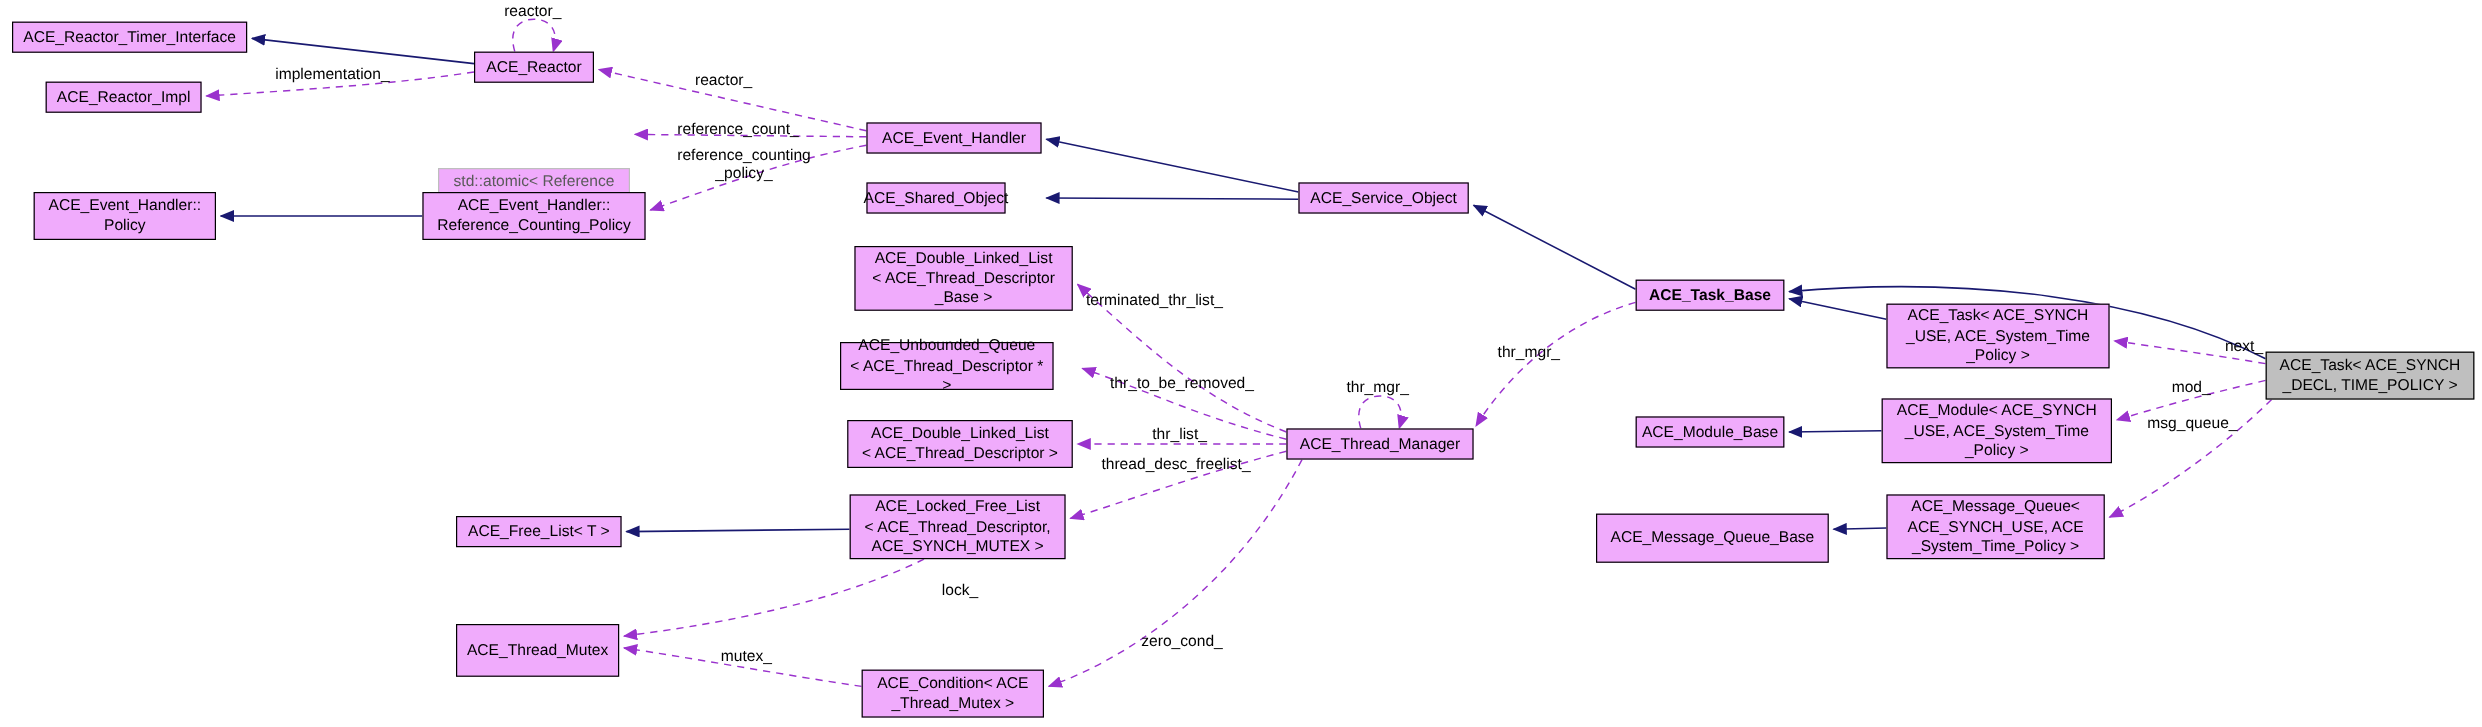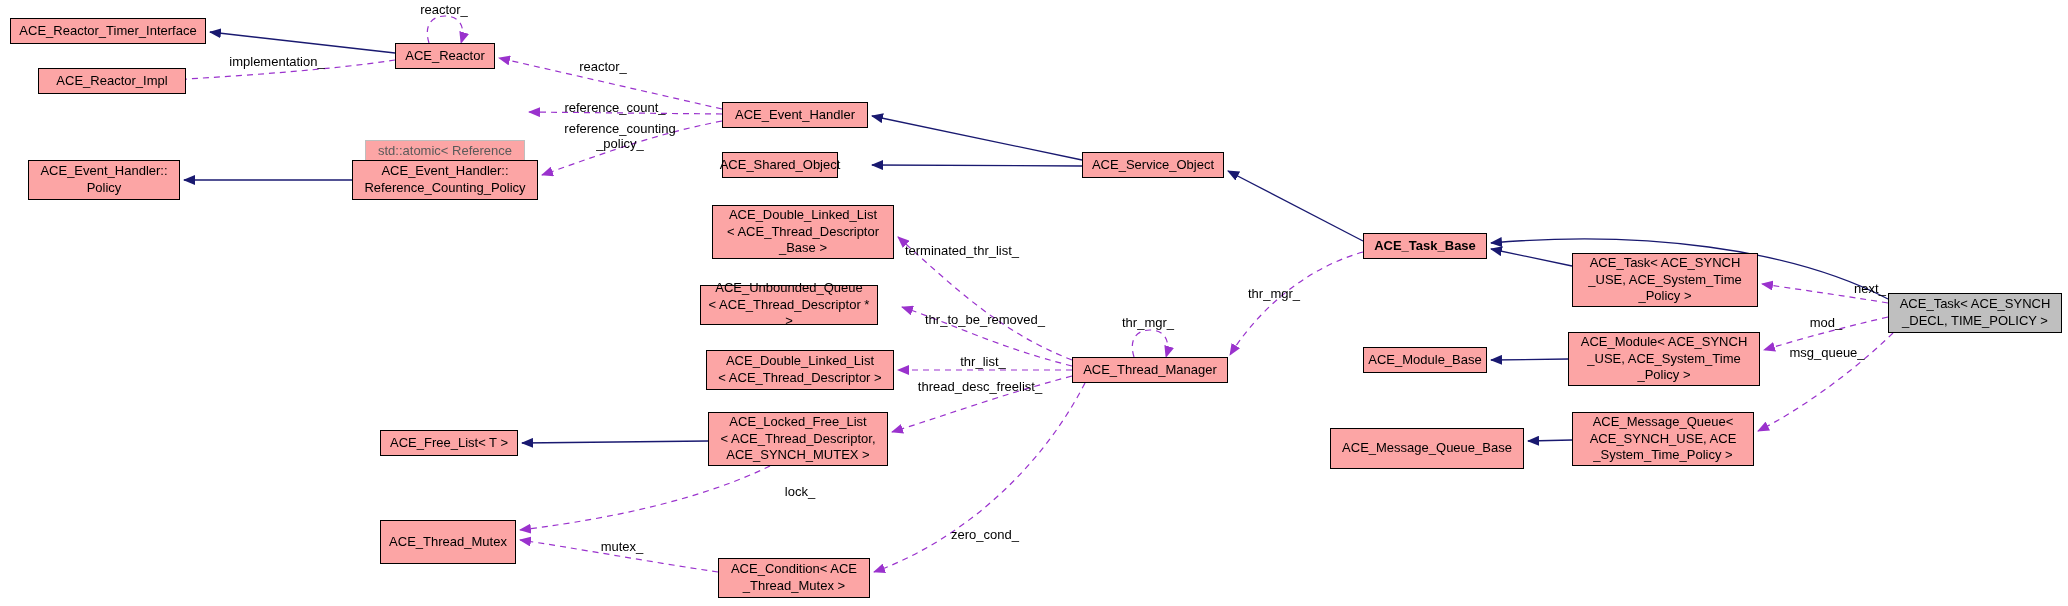--- a/index.html
+++ b/index.html
@@ -24,21 +24,21 @@
   .edge-dashed {
     fill: none;
     stroke: #9A32CD;
     stroke-width: 1.2;
     stroke-dasharray: 6,5;
   }
   .node {
     position: absolute;
     box-sizing: border-box;
     border: 1px solid #000000;
-    background: #fca5a5;
+    background: #f0abfc;
     color: #000000;
     font-size: 13px;
     line-height: 1.28;
     display: flex;
     align-items: center;
     justify-content: center;
     text-align: center;
     white-space: pre-line;
     padding: 1px 4px;
     cursor: pointer;
@@ -101,21 +101,21 @@
     <path class="edge-dashed" d="M 1134,357 C 1128,337 1139,330 1150,330 C 1161,330 1172,337 1166,357" marker-end="url(#arrow-purple)"></path>
     <path class="edge-dashed" d="M 1363,252 C 1300,270 1255,315 1230,355" marker-end="url(#arrow-purple)"></path>
     <path class="edge-dashed" d="M 770,466 C 690,505 585,522 520,530" marker-end="url(#arrow-purple)"></path>
     <path class="edge-dashed" d="M 718,572 C 650,562 575,548 520,540" marker-end="url(#arrow-purple)"></path>
     <path class="edge-dashed" d="M 1888,303 C 1845,296 1810,291 1762,284" marker-end="url(#arrow-purple)"></path>
     <path class="edge-dashed" d="M 1888,317 C 1845,327 1810,336 1764,350" marker-end="url(#arrow-purple)"></path>
     <path class="edge-dashed" d="M 1893,333 C 1853,372 1800,410 1758,431" marker-end="url(#arrow-purple)"></path>
   </svg>
 
   <div class="node" style="left:10px; top:18px; width:196px; height:26px;">ACE_Reactor_Timer_Interface</div>
-  <div class="node" style="left:38px; top:68px; width:148px; height:26px;">ACE_Reactor_Impl</div>
+  <div class="node" style="left:38px; top:68px; width:130px; height:26px;">ACE_Reactor_Impl</div>
   <div class="node" style="left:395px; top:43px; width:100px; height:26px;">ACE_Reactor</div>
   <div class="node external" style="left:365px; top:95px; width:160px; height:40px;margin-top:45px;">std::atomic&lt; Reference
 _Count &gt;</div>
   <div class="node" style="left:28px; top:160px; width:152px; height:40px;">ACE_Event_Handler::
 Policy</div>
   <div class="node" style="left:352px; top:160px; width:186px; height:40px;">ACE_Event_Handler::
 Reference_Counting_Policy</div>
   <div class="node" style="left:722px; top:102px; width:146px; height:26px;">ACE_Event_Handler</div>
   <div class="node" style="left:722px; top:152px; width:116px; height:26px;">ACE_Shared_Object</div>
   <div class="node" style="left:1082px; top:152px; width:142px; height:26px;">ACE_Service_Object</div>

